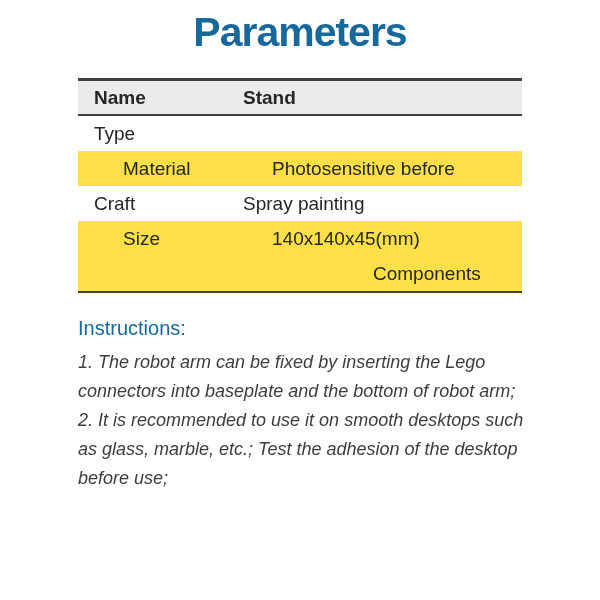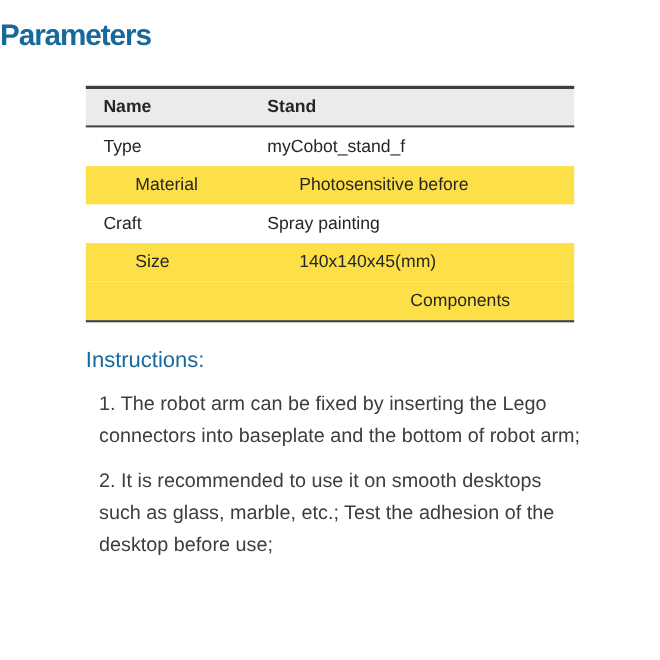--- a/index.html
+++ b/index.html
@@ -12,34 +12,34 @@
   .page {
     position: relative;
     width: 600px;
     height: 600px;
     background: #ffffff;
     overflow: hidden;
   }
   .page-title {
     margin: 0;
     padding-top: 7px;
-    text-align: left;
-    font-size: 27px;
+    text-align: center;
+    font-size: 41px;
     font-weight: bold;
     letter-spacing: -1px;
     line-height: 51px;
     color: #17689b;
   }
   .spec-table {
     width: 444px;
     margin: 20px auto 0 auto;
     border-top: 3px solid #3f3f3f;
     border-bottom: 2px solid #3f3f3f;
     color: #262626;
-    font-size: 16px;
+    font-size: 19px;
   }
   .trow {
     display: flex;
     align-items: flex-start;
     padding: 4px 0;
     line-height: 27px;
     background: #ffffff;
   }
   .trow.shaded {
     background: #fde047;
@@ -65,44 +65,42 @@
     margin: 22px 0 0 78px;
   }
   .instructions-heading {
     margin: 0 0 7px 0;
     font-size: 20px;
     font-weight: normal;
     color: #17689b;
     line-height: 26px;
   }
   .instruction-item {
-    margin: 12px;
+    margin: 0;
     font-size: 18px;
     line-height: 29px;
     color: #3d3d3d;
+    font-style: italic;
   }
 </style>
 </head>
 <body>
 
 <div class="page">
 
   <h1 class="page-title">Parameters</h1>
 
   <div class="spec-table">
     <div class="trow header-row">
       <div class="cell-label">Name</div>
       <div class="cell-value">Stand</div>
     </div>
     <div>
     <div class="trow">
       <div class="cell-label">Type</div>
-      <div class="cell-value">
-            <div>myCobot_stand_f</div>
-          </div>
     </div>
 
     <div class="trow shaded">
       <div class="cell-label">Material</div>
       <div class="cell-value">
             <div>Photosensitive before</div>
           </div>
     </div>
 
     <div class="trow">

